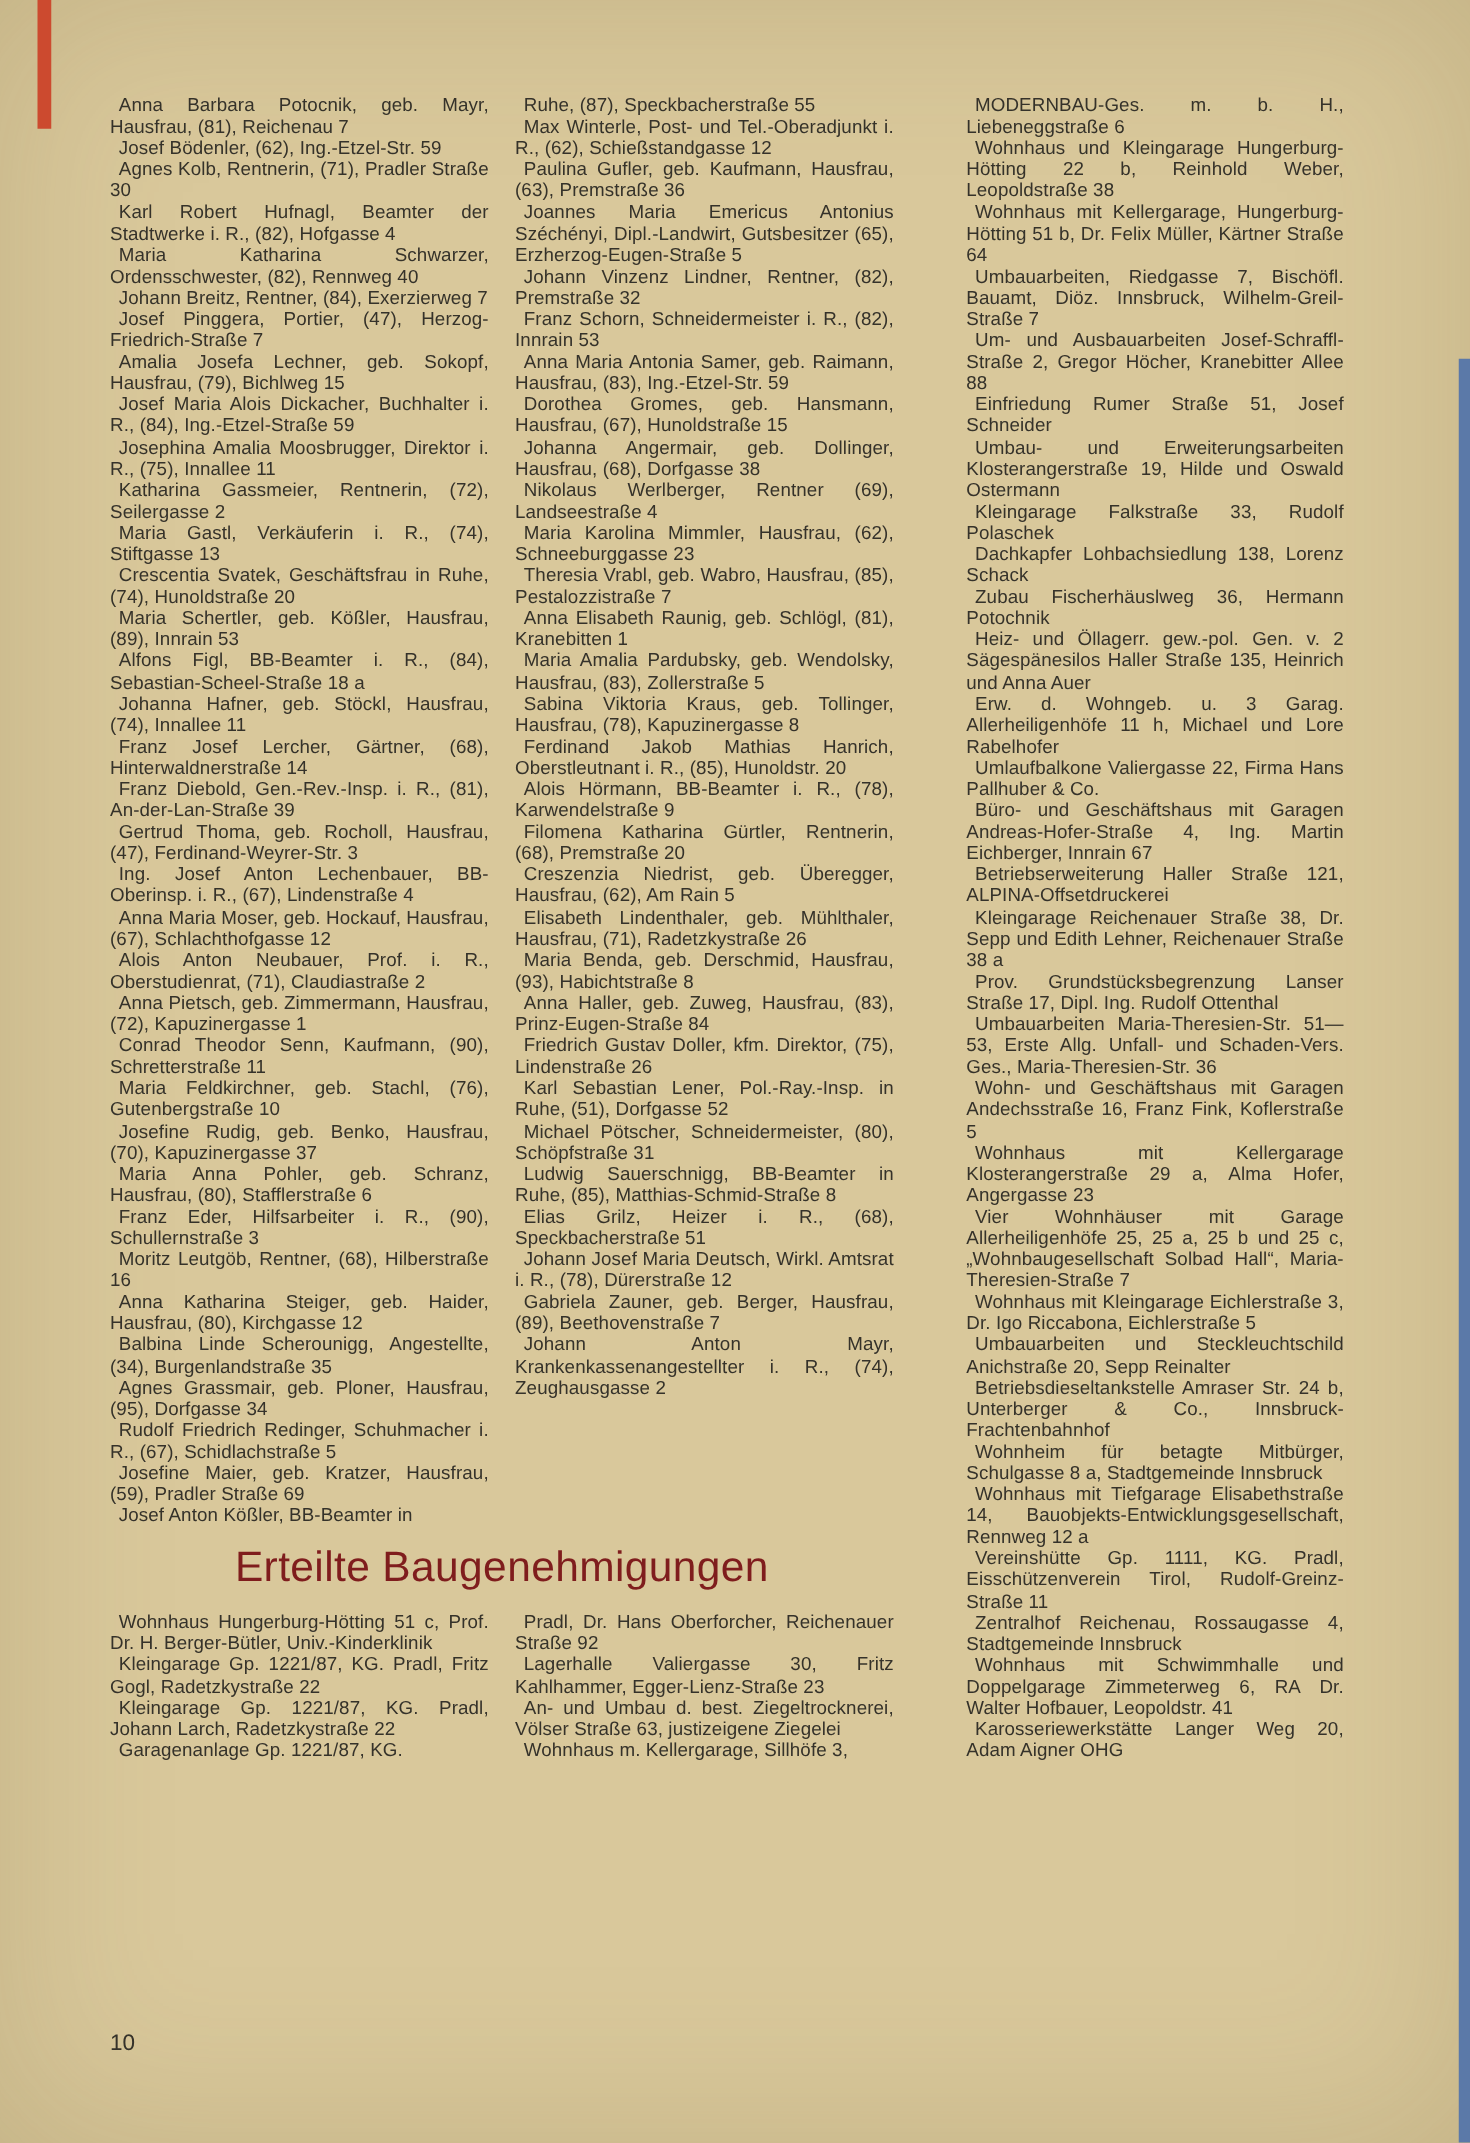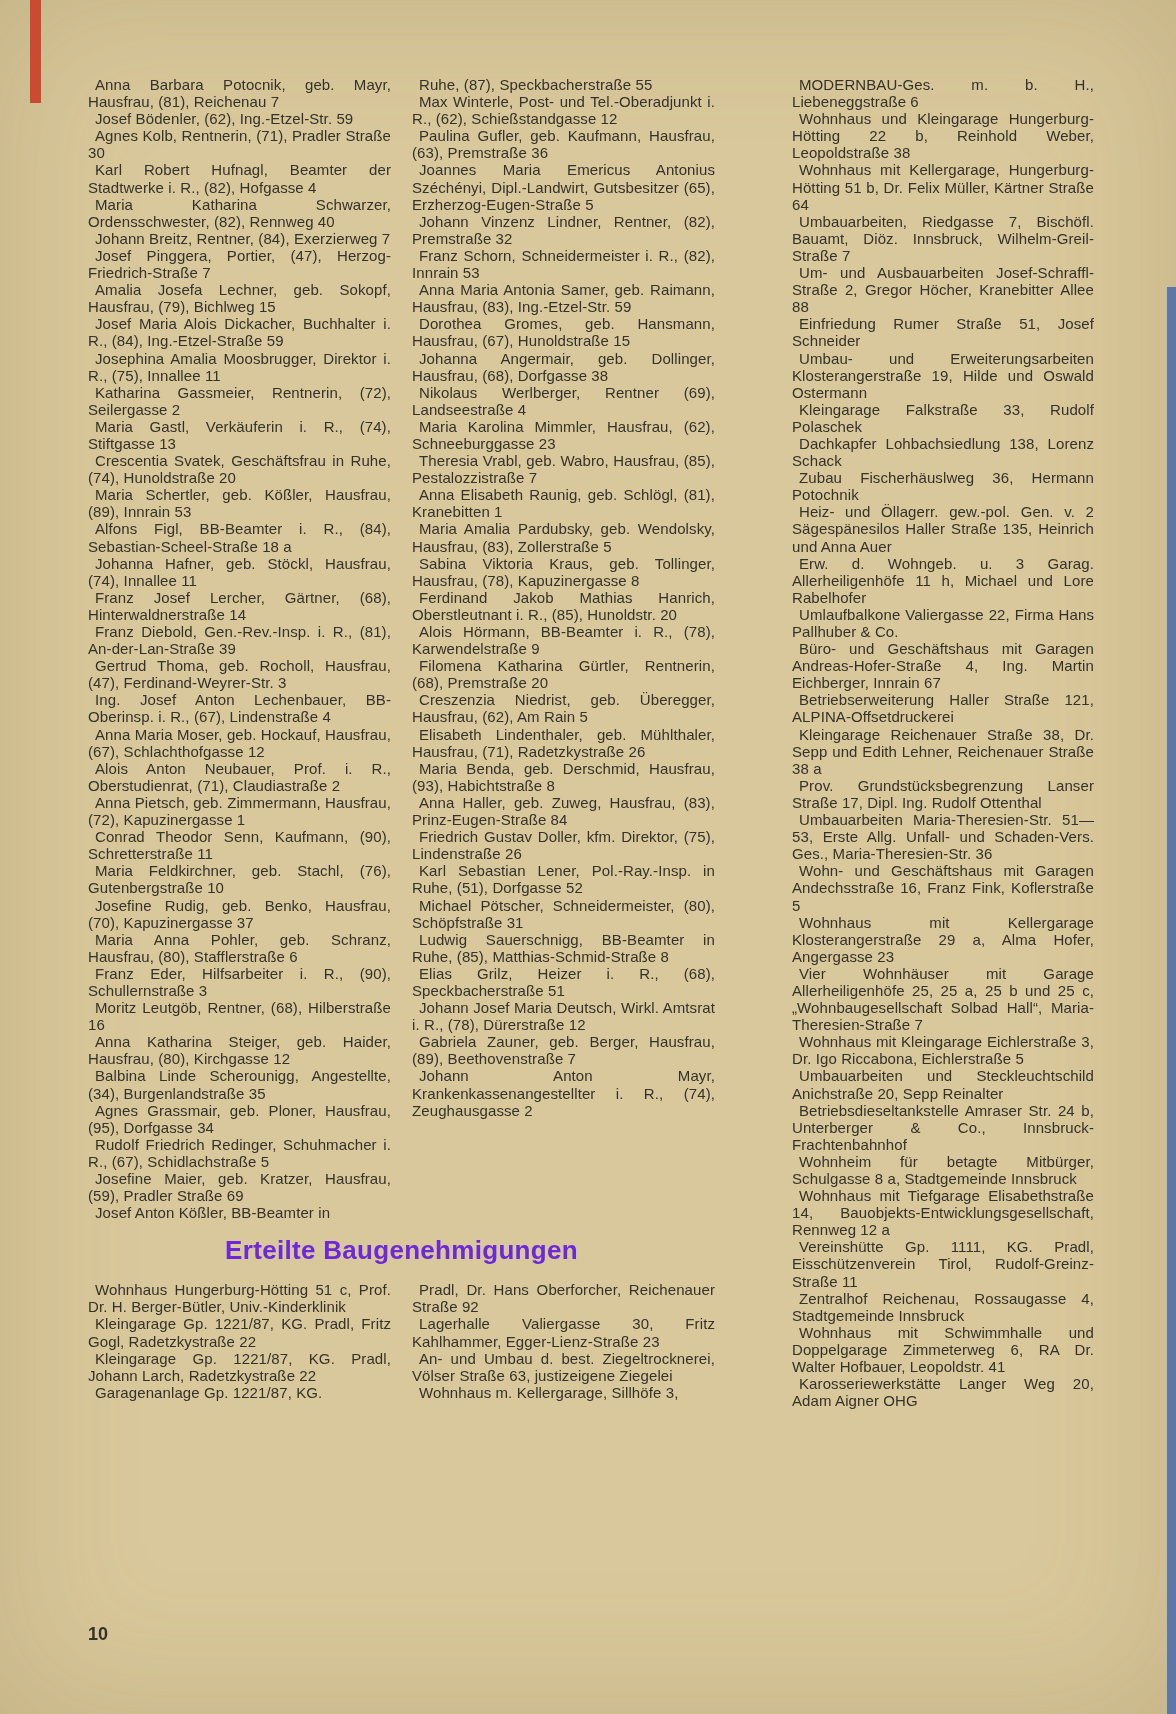--- a/index.html
+++ b/index.html
@@ -34,55 +34,55 @@
     bottom: 0;
     width: 9px;
     background: var(--accent-blue, #5b79a8);
   }
   .content {
     position: absolute;
     left: 88px;
     top: 76px;
     width: 950px;
     display: flex;
-    gap: 39px;
+    gap: 20px;
     align-items: flex-start;
   }
   .left-region { width: 627px; flex: 0 0 auto; }
   .two-col { display: flex; gap: 21px; }
   .col {
     width: 303px;
     flex: 0 0 auto;
     font-size: 15px;
     line-height: 17.1px;
     text-align: justify;
     letter-spacing: 0.1px;
     hyphens: auto;
     -webkit-hyphens: auto;
   }
   .right-col { width: 302px; margin-left: 38px; }
   .col p {
     margin: 0;
     text-indent: 7px;
   }
   .heading {
-    font-size: 26px;
+    font-size: 34px;
     line-height: 1;
-    font-weight: 700;
+    font-weight: 400;
     text-align: center;
     margin: 16px 0 18px 0;
     letter-spacing: 0.3px;
-    color: #6d28d9;
+    color: #7f1d1d;
   }
   .page-number {
     position: absolute;
     left: 88px;
     top: 1624px;
     font-size: 18px;
-    font-weight: 700;
+    font-weight: 400;
   }
 </style>
 </head>
 <body>
 
 <div class="page">
 
   <div class="edge-mark red"></div>
   <div class="edge-mark blue"></div>
 

